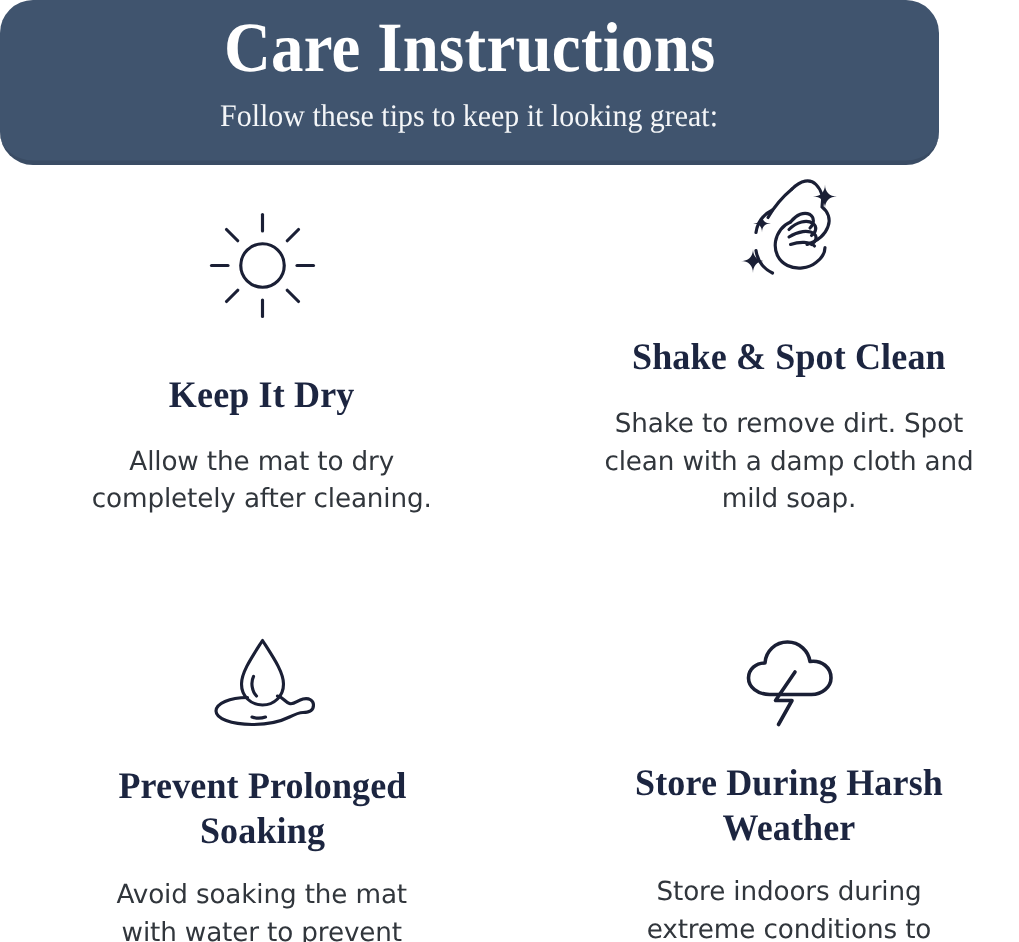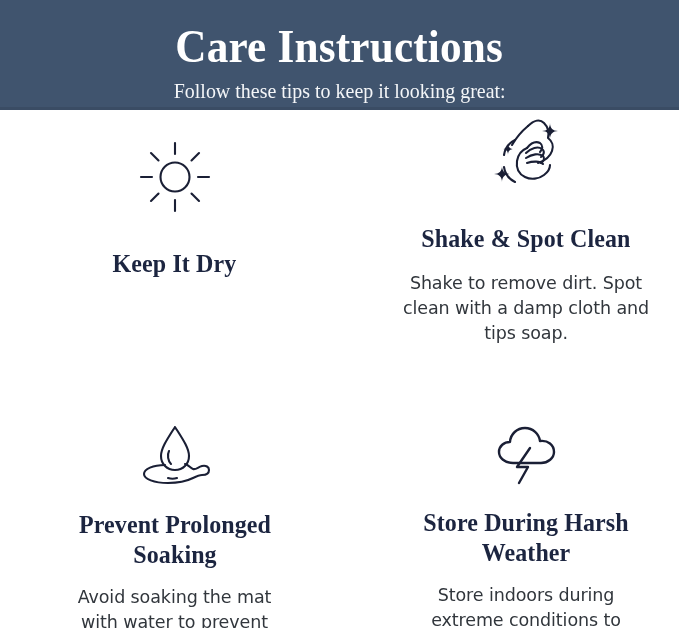--- a/index.html
+++ b/index.html
@@ -14,30 +14,31 @@
 
   #page {
     position: relative;
     width: 679px;
     height: 628px;
     background: #ffffff;
   }
 
   
   .header {
-    width: 679px;
+    width: 626px;
     height: 110px;
     background: #40546e;
     border-bottom: 3px solid #3a4c64;
     display: flex;
     flex-direction: column;
     align-items: center;
     justify-content: flex-start;
-    padding-top: 21px;
+    padding-top: 7px;
     overflow: hidden;
+    border-radius: 22px;
   }
 
   .header-title {
     font-family: "Liberation Serif", "DejaVu Serif", serif;
     font-weight: bold;
     font-size: 47px;
     line-height: 50px;
     letter-spacing: 0.2px;
     color: #ffffff;
     transform: scaleX(0.92);
@@ -135,20 +136,21 @@
           <line x1="38" y1="61" x2="38" y2="72"></line>
           <line x1="4" y1="38" x2="15" y2="38"></line>
           <line x1="61" y1="38" x2="72" y2="38"></line>
           <line x1="14" y1="14" x2="21.5" y2="21.5"></line>
           <line x1="54.5" y1="54.5" x2="62" y2="62"></line>
           <line x1="62" y1="14" x2="54.5" y2="21.5"></line>
           <line x1="21.5" y1="54.5" x2="14" y2="62"></line>
         </svg>
       </span>
       <div class="tip-title">Keep It Dry</div>
+      <div class="tip-body">Allow the mat to dry completely after cleaning.</div>
     </div>
 
     <div class="tip cell-2">
       <span class="tip-icon">
         <svg width="88" height="84" viewBox="0 0 88 84" fill="none" stroke="#1a1f35" stroke-width="2.1" stroke-linecap="round" stroke-linejoin="round">
 
           <path d="M46 16 C52 10 58 9 62 13 C66 17 67 23 66 28
                    C70 31 72 36 70 41 C68 47 62 51 56 53"></path>
           <path d="M46 16 C40 21 34 28 30 35"></path>
 
@@ -164,21 +166,21 @@
 
           <path d="M68 13 C68 18 71 21 76 21 C71 21 68 24 68 29
                    C68 24 65 21 60 21 C65 21 68 18 68 13 Z" fill="#1a1f35" stroke="none"></path>
           <path d="M26 33 C26 37 28 39 32 39 C28 39 26 41 26 45
                    C26 41 24 39 20 39 C24 39 26 37 26 33 Z" fill="#1a1f35" stroke="none"></path>
           <path d="M20 56 C20 61 23 64 28 64 C23 64 20 67 20 72
                    C20 67 17 64 12 64 C17 64 20 61 20 56 Z" fill="#1a1f35" stroke="none"></path>
         </svg>
       </span>
       <div class="tip-title">Shake &amp; Spot Clean</div>
-      <div class="tip-body">Shake to remove dirt. Spot clean with a damp cloth and tips soap.</div>
+      <div class="tip-body">Shake to remove dirt. Spot clean with a damp cloth and mild soap.</div>
     </div>
 
     <div class="tip cell-3">
       <span class="tip-icon">
         <svg width="80" height="64" viewBox="0 0 80 64" fill="none" stroke="#1a1f35" stroke-width="2.1" stroke-linecap="round" stroke-linejoin="round">
 
           <path d="M30 42 C18 42 9 46 9 51 C9 56 19 60 33 60
                    C44 60 52 58 58 55 C62 53 64 52 67 52
                    C72 52 74 50 74 47 C74 44 71 42 67 43
                    C63 44 61 47 58 46 C55 45 54 42 50 41"></path>

